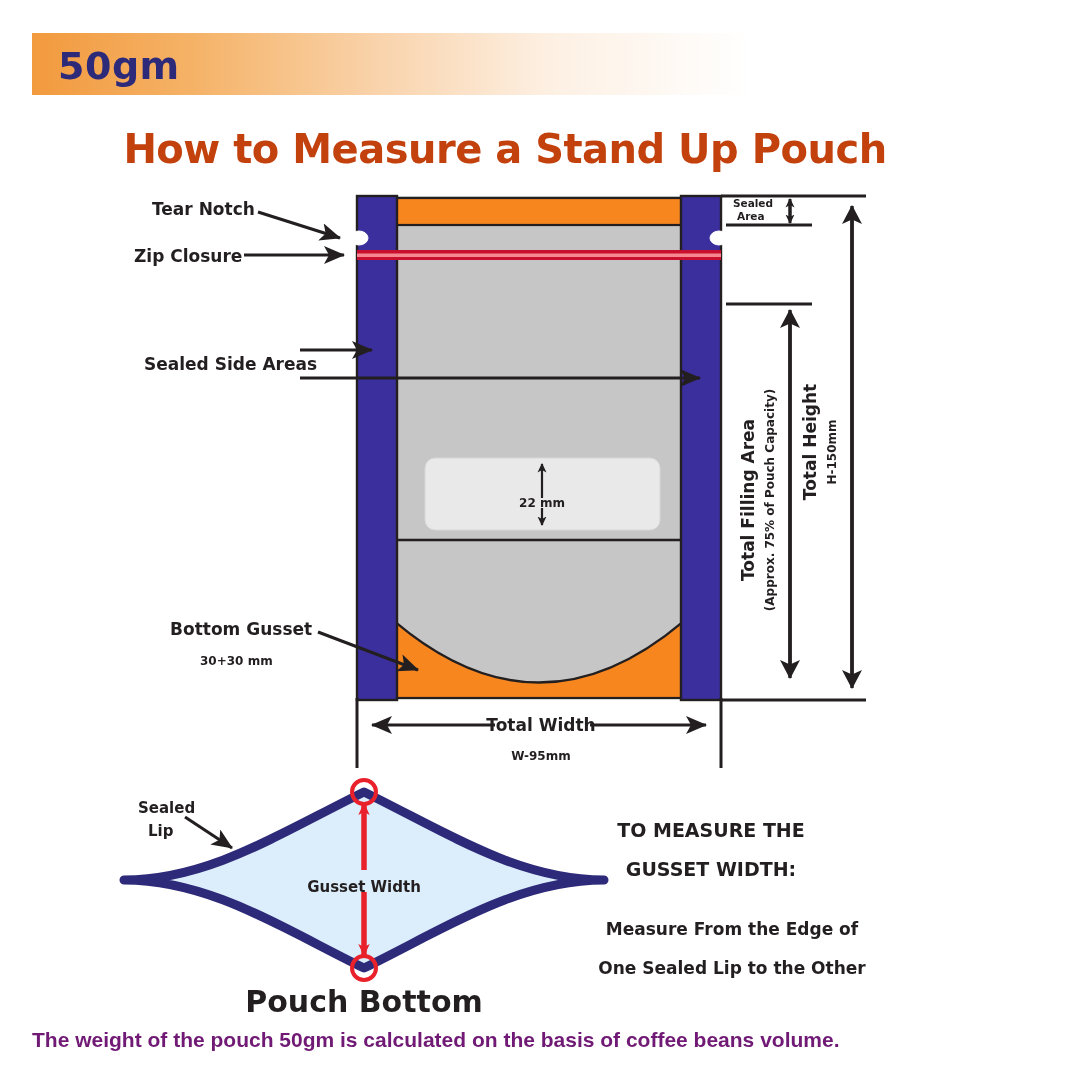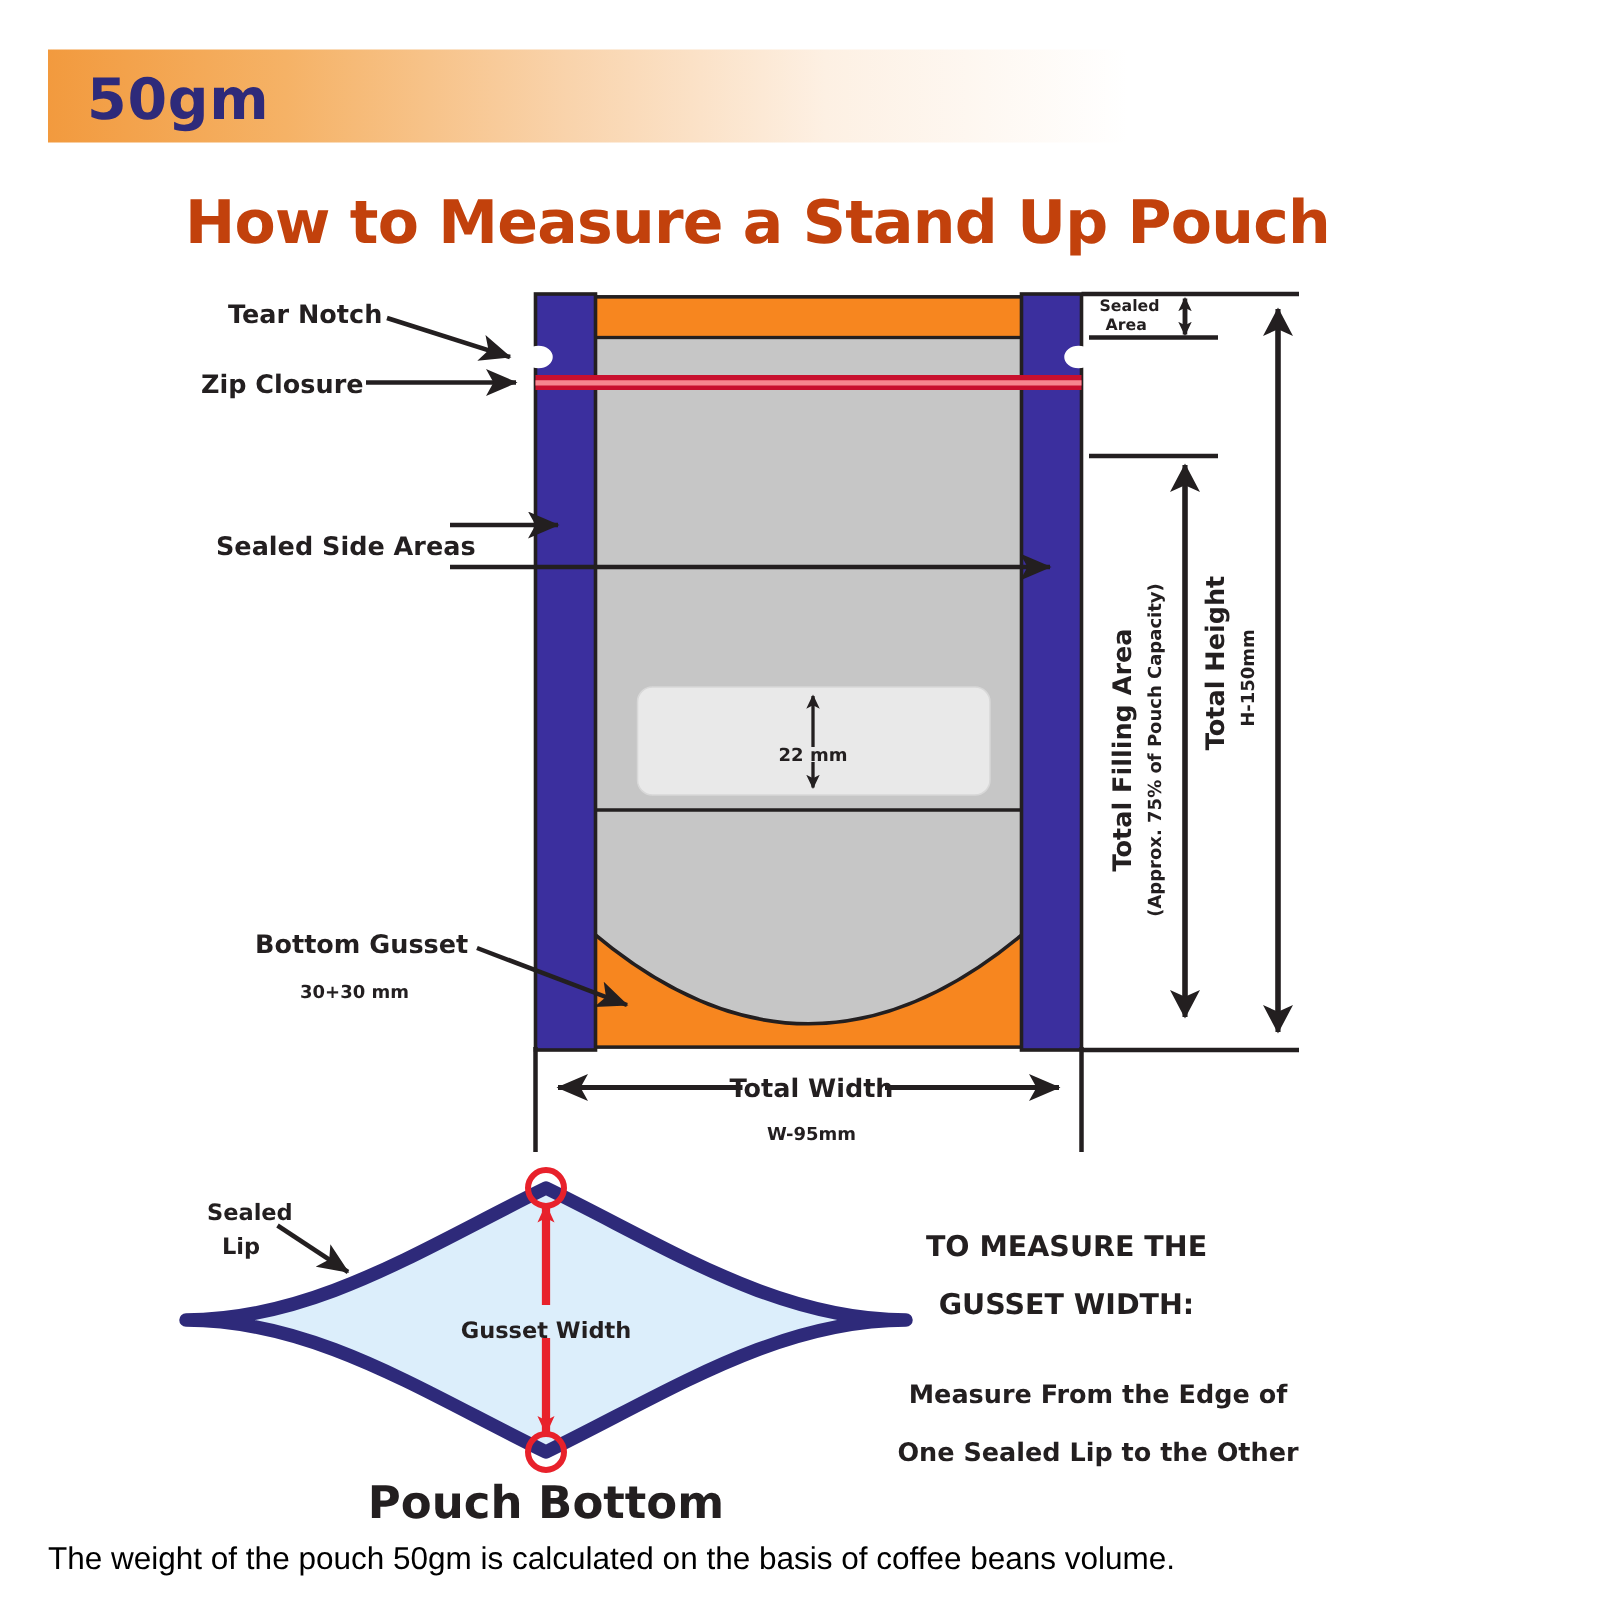--- a/index.html
+++ b/index.html
@@ -52,22 +52,23 @@
     color: #c2410c;
     letter-spacing: -0.5px;
     font-family: "DejaVu Sans", sans-serif;
   }
   .footer-note {
     position: absolute;
     left: 32px;
     top: 1028px;
     width: 1010px;
     font-size: 21px;
-    color: #000000;
+    color: #701a75;
     font-family: "Liberation Sans", sans-serif;
+    font-weight: bold;
   }
   svg { display: block; }
   .lbl {
     font-family: "DejaVu Sans", sans-serif;
     font-weight: bold;
     fill: #231f20;
   }
   .lbl-lg { font-size: 17px; }
   .lbl-md { font-size: 15px; }
   .lbl-sm { font-size: 12px; }

